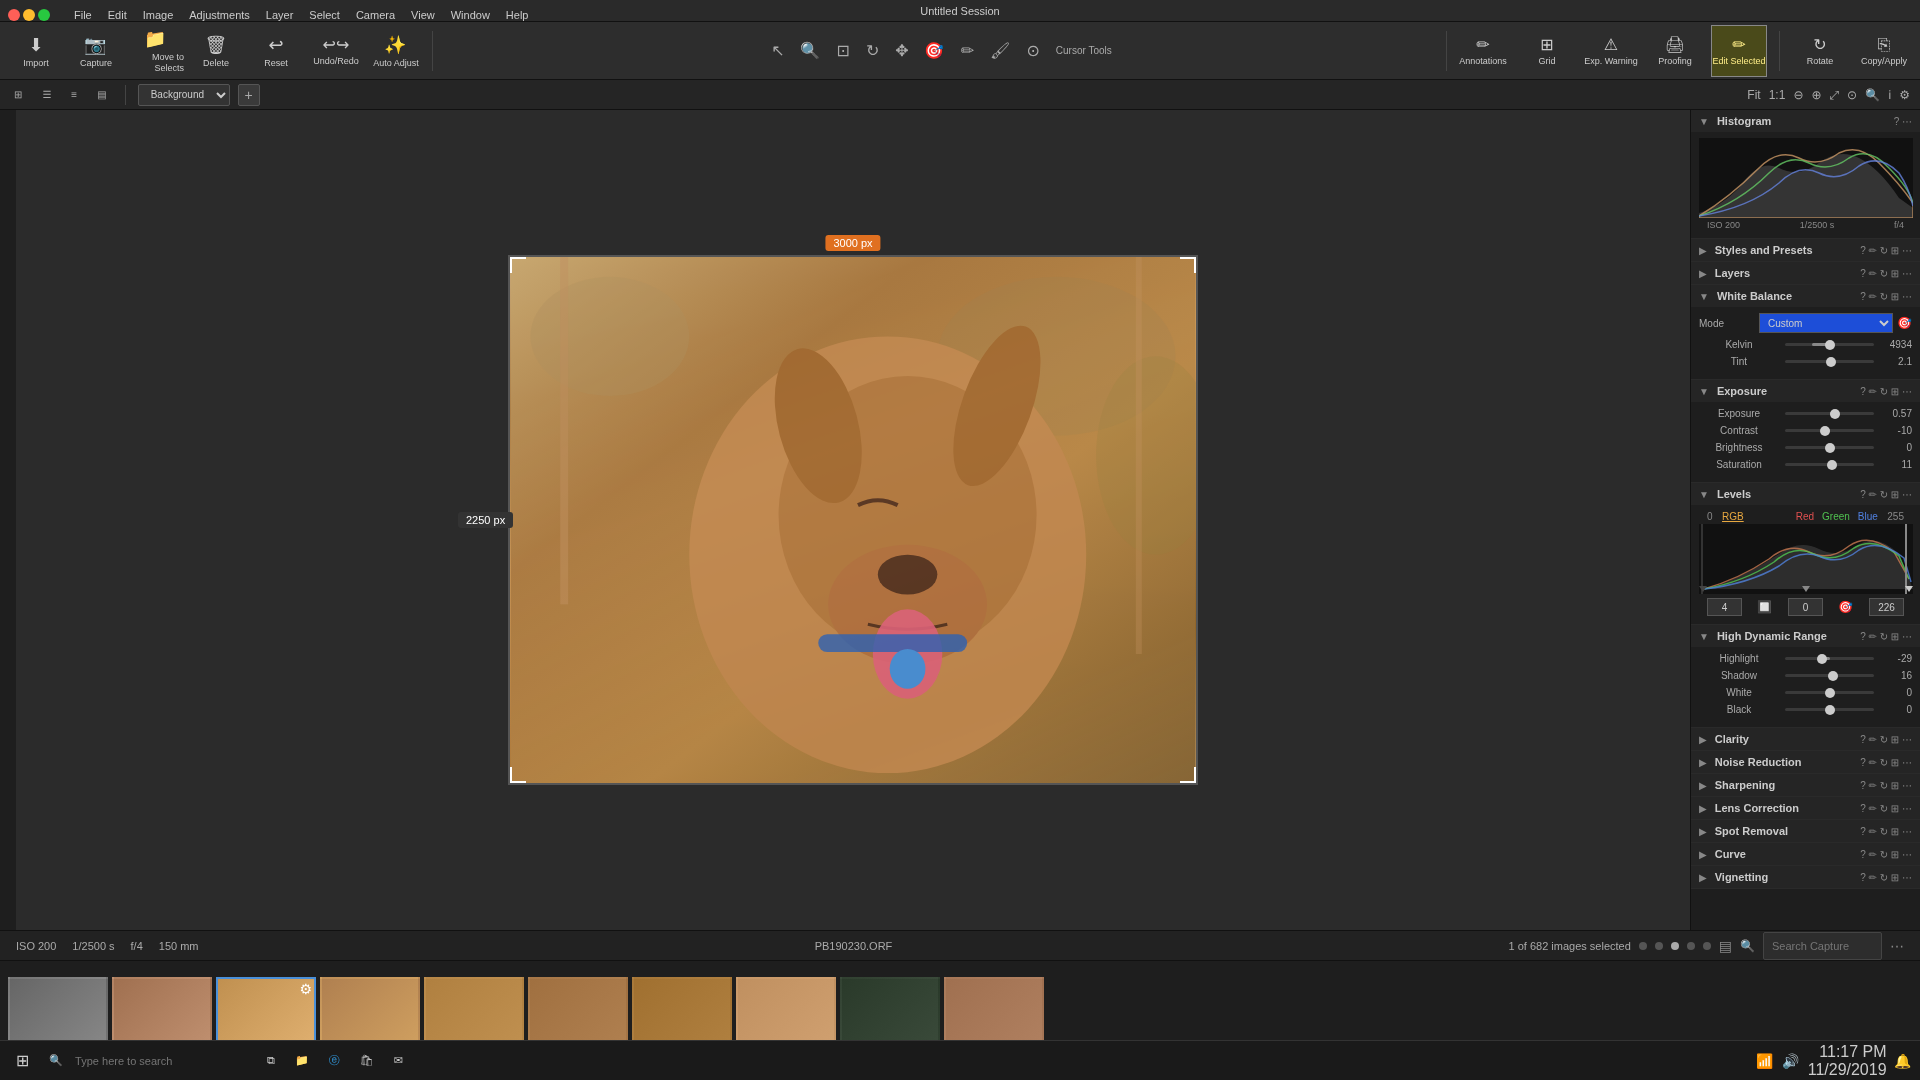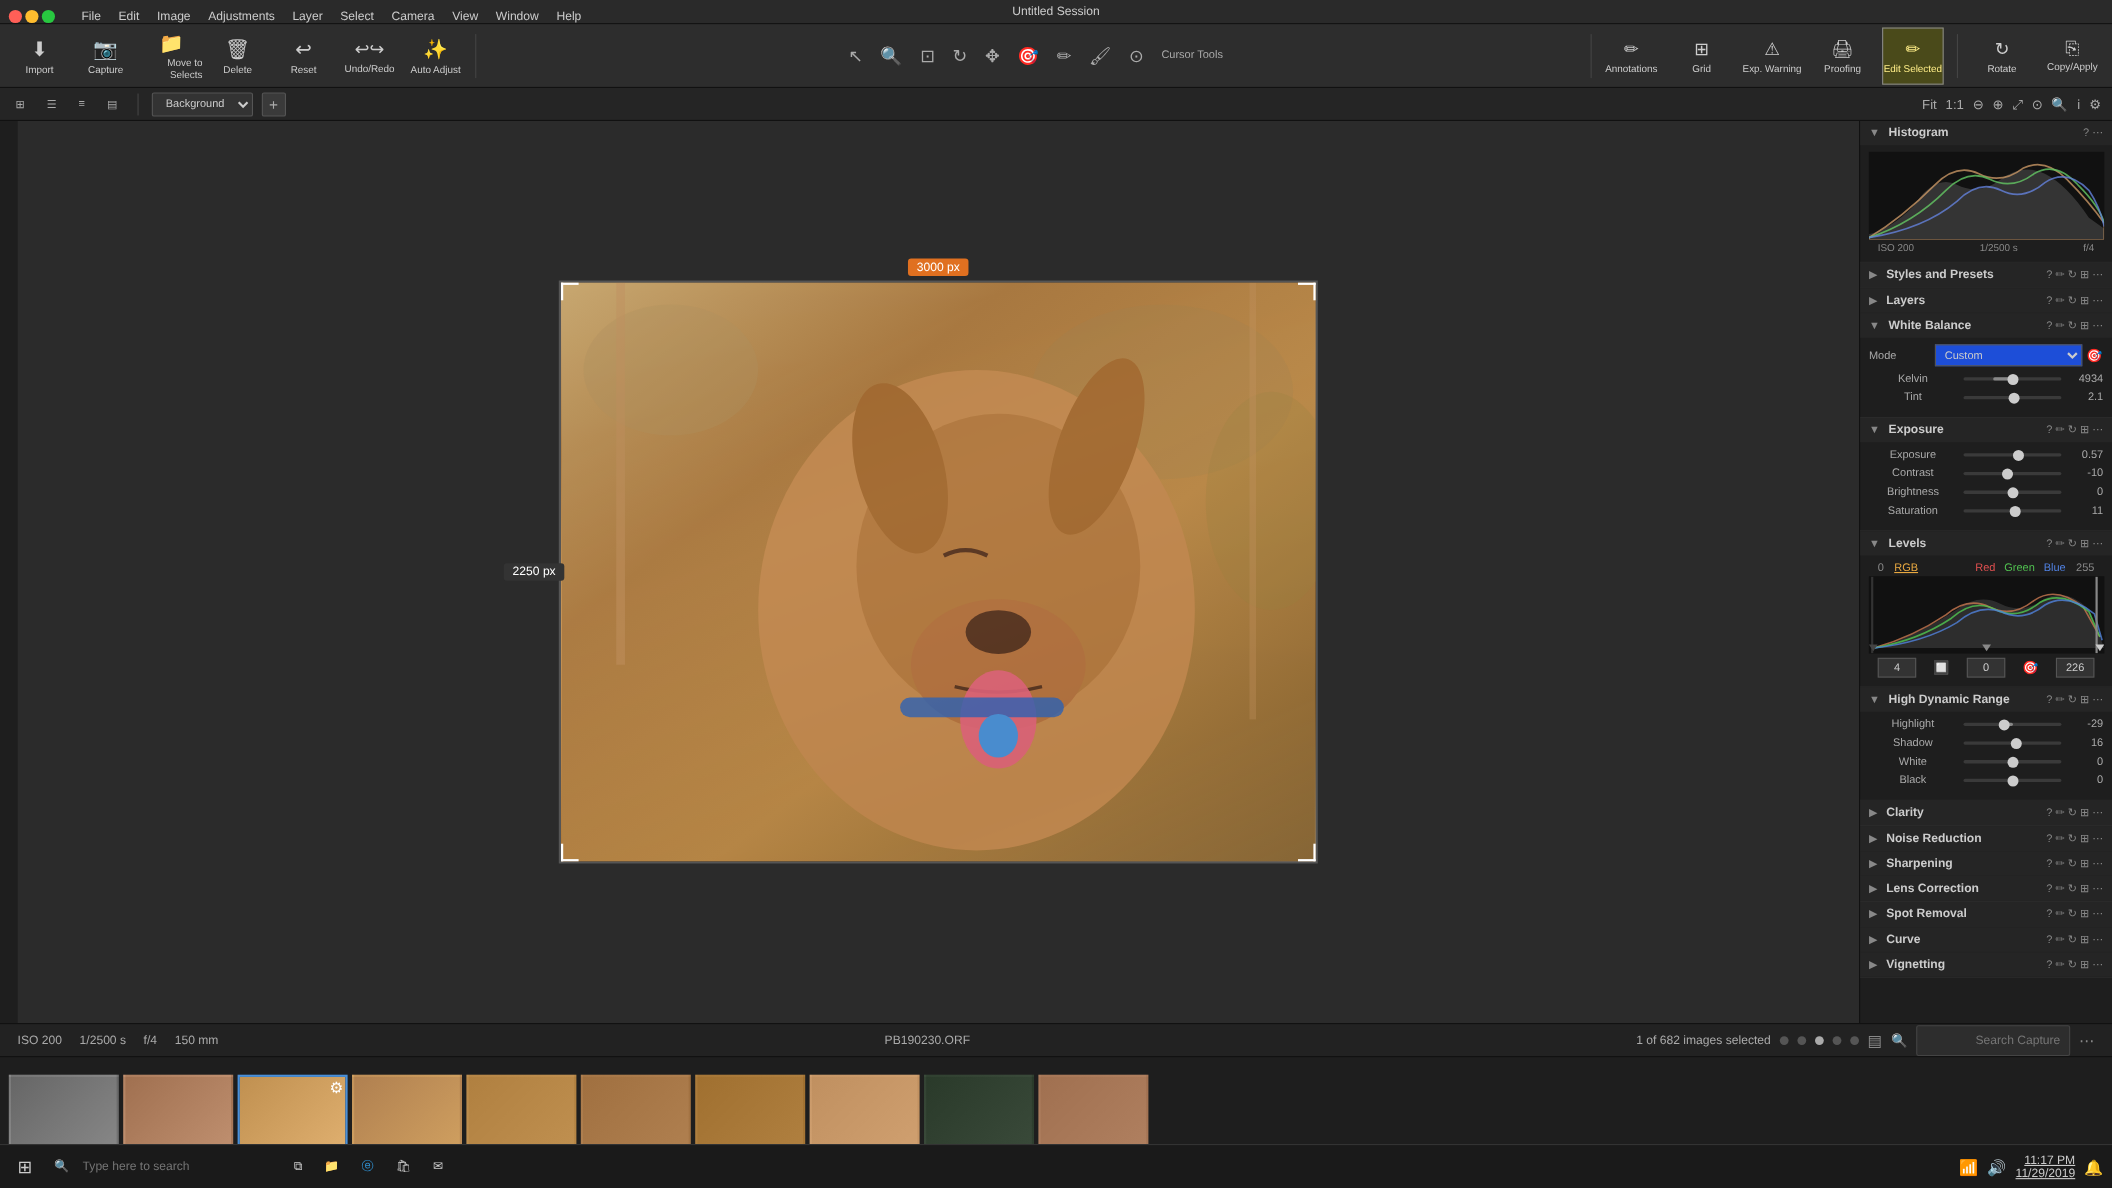--- a/index.html
+++ b/index.html
@@ -91,21 +91,21 @@
     .levels-input { width: 35px; background: #333; border: 1px solid #555; color: #ccc; font-size: 10px; text-align: center; height: 18px; }
     .levels-icon { color: #888; font-size: 12px; }
 
     
     #taskbar { position: fixed; bottom: 0; left: 0; width: 1920px; height: 40px; background: #1a1a1a; border-top: 1px solid #333; display: flex; align-items: center; padding: 0 8px; gap: 4px; z-index: 100; }
     .tb-btn { height: 32px; padding: 0 8px; background: transparent; border: none; color: #ccc; cursor: pointer; display: flex; align-items: center; gap: 4px; font-size: 11px; border-radius: 2px; }
     .win-icon { font-size: 16px; }
     .search-box { background: #2d2d2d; border: 1px solid #444; color: #ccc; height: 28px; padding: 0 8px; font-size: 11px; width: 220px; border-radius: 2px; }
     #taskbar-right { margin-left: auto; display: flex; align-items: center; gap: 8px; }
     .sys-icon { color: #ccc; font-size: 14px; cursor: pointer; }
-    .clock { color: #ccc; font-size: 11px; text-align: right; text-decoration: underline; }
+    .clock { color: #ccc; font-size: 16px; text-align: right; }
 
     
     #dog-bg { width: 100%; height: 100%; background: linear-gradient(160deg, #c8a87a 0%, #a87840 20%, #d4a060 40%, #b88040 60%, #906020 80%, #c4a070 100%); }
     .corner-handle { position: absolute; width: 16px; height: 16px; border: 2px solid white; background: transparent; }
     .corner-tl { top: 0; left: 0; border-right: none; border-bottom: none; }
     .corner-tr { top: 0; right: 0; border-left: none; border-bottom: none; }
     .corner-bl { bottom: 0; left: 0; border-right: none; border-top: none; }
     .corner-br { bottom: 0; right: 0; border-left: none; border-top: none; }
 
     
@@ -590,21 +590,21 @@
   </div>
   <div id="status-right">
     <span>1 of 682 images selected</span>
     <span class="dot-btn"></span>
     <span class="dot-btn"></span>
     <span class="dot-btn active"></span>
     <span class="dot-btn"></span>
     <span class="dot-btn"></span>
     <span style="font-size:14px;color:#888;cursor:pointer;">▤</span>
     <span style="font-size:12px;color:#888;">🔍</span>
-    <input type="text" class="search-box" style="width: 140px; text-align: right;" placeholder="Search Capture">
+    <input type="text" class="search-box" style="width: 119px;" placeholder="Search Capture">
     <span style="font-size:14px;color:#888;cursor:pointer;">⋯</span>
   </div>
 </div>
 
 <div id="filmstrip">
   <div class="film-item">
     <div class="film-thumb ft1"></div>
     <span class="film-label">PB190228.ORF</span>
   </div>
   <div class="film-item">

